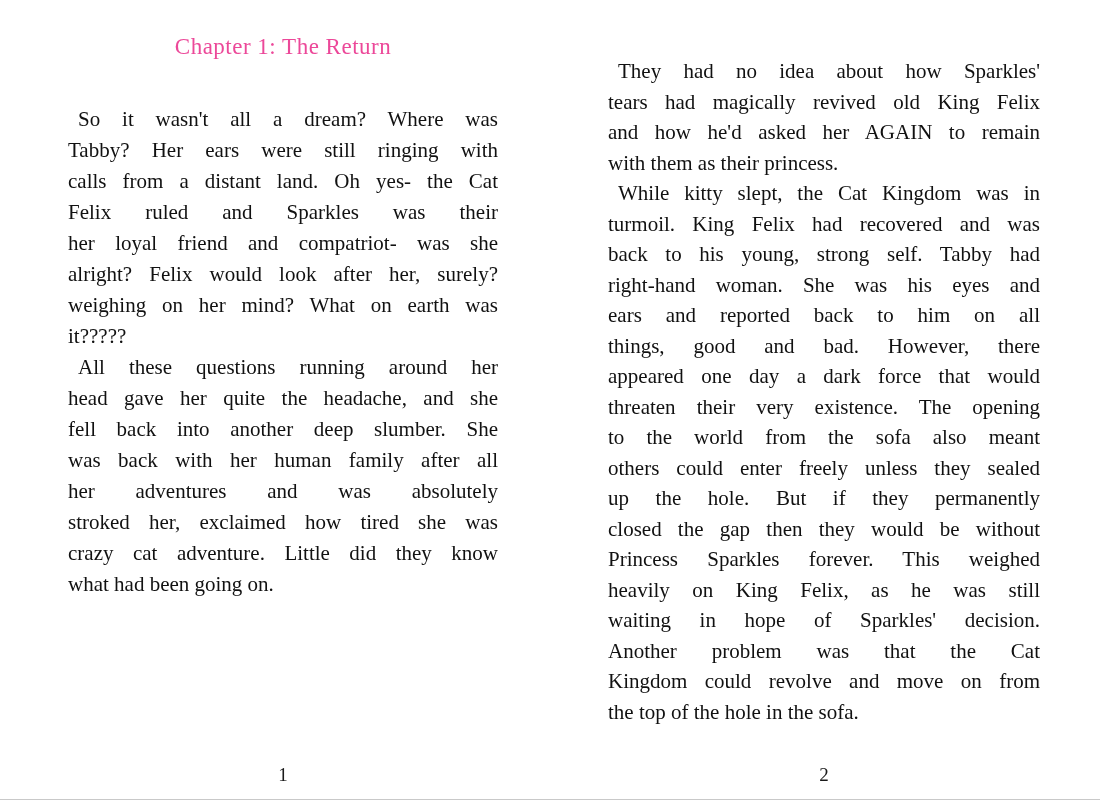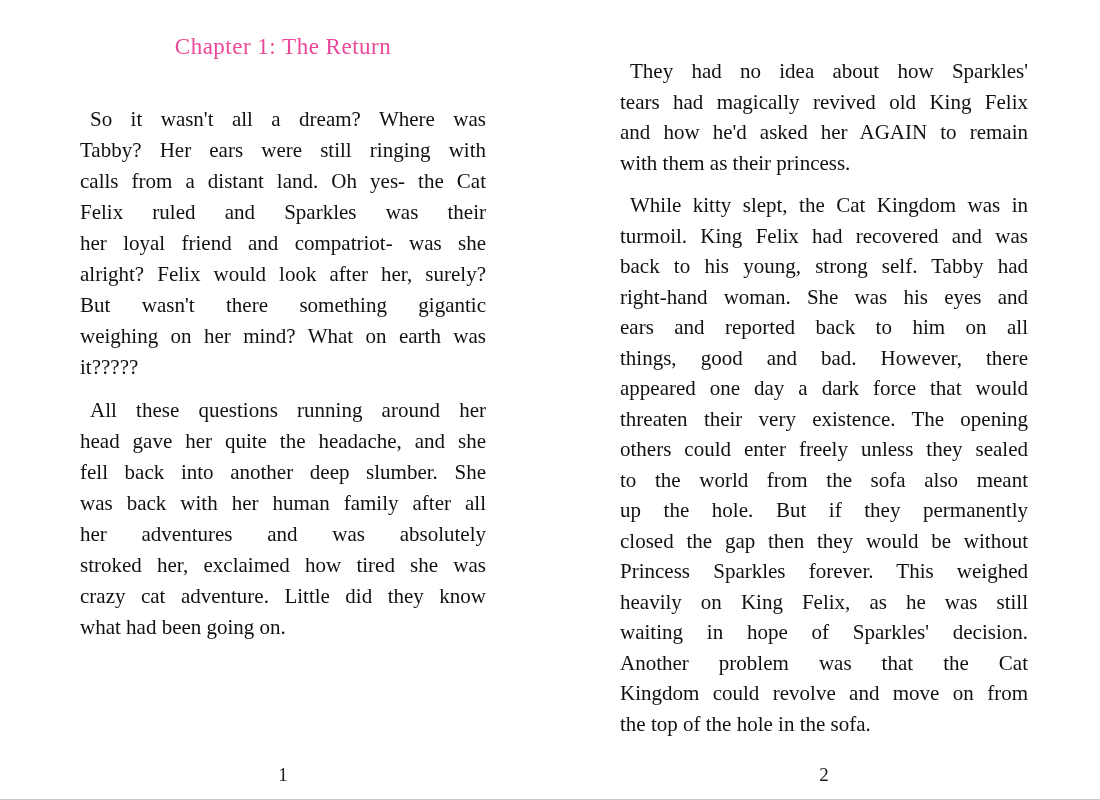--- a/index.html
+++ b/index.html
@@ -35,21 +35,21 @@
     font-weight: 400;
     line-height: 42px;
     text-align: center;
     letter-spacing: 0.5px;
     color: #ec4899;
   }
 
   .body-left  { margin-top: 36px; font-size: 21px; line-height: 31px; }
   .body-right { margin-top: 56px; font-size: 21px; line-height: 30.5px; }
 
-  .paragraph { margin: 12px; }
+  .paragraph { margin: 0; }
 
   .line { text-align: justify; white-space: normal; }
   .line.just { text-align-last: justify; }
   .line.last { text-align-last: left; }
   .line.first { text-indent: 10px; }
 
   .page-number {
     position: absolute;
     bottom: 14px;
     left: 0;
@@ -76,21 +76,20 @@
   <div class="page page-left">
     <h1 class="chapter-title">Chapter 1: The Return</h1>
     <div class="body-left">
       <div class="paragraph">
           <div class="line first just">So it wasn't all a dream? Where was</div>
           <div class="line just">Tabby? Her ears were still ringing with</div>
           <div class="line just">calls from a distant land. Oh yes- the Cat</div>
           <div class="line just">Felix ruled and Sparkles was their</div>
           <div class="line just">her loyal friend and compatriot- was she</div>
           <div class="line just">alright? Felix would look after her, surely?</div>
-          <div class="line just">But wasn't there something gigantic</div>
           <div class="line just">weighing on her mind? What on earth was</div>
           <div class="line last">it?????</div>
         </div>
       <div class="paragraph">
           <div class="line first just">All these questions running around her</div>
           <div class="line just">head gave her quite the headache, and she</div>
           <div class="line just">fell back into another deep slumber. She</div>
           <div class="line just">was back with her human family after all</div>
           <div class="line just">her adventures and was absolutely</div>
           <div class="line just">stroked her, exclaimed how tired she was</div>
@@ -111,22 +110,22 @@
         </div>
       <div class="paragraph">
           <div class="line first just">While kitty slept, the Cat Kingdom was in</div>
           <div class="line just">turmoil. King Felix had recovered and was</div>
           <div class="line just">back to his young, strong self. Tabby had</div>
           <div class="line just">right-hand woman. She was his eyes and</div>
           <div class="line just">ears and reported back to him on all</div>
           <div class="line just">things, good and bad. However, there</div>
           <div class="line just">appeared one day a dark force that would</div>
           <div class="line just">threaten their very existence. The opening</div>
+          <div class="line just">to the world from the sofa also meant</div>
           <div class="line just">others could enter freely unless they sealed</div>
-          <div class="line just">to the world from the sofa also meant</div>
           <div class="line just">up the hole. But if they permanently</div>
           <div class="line just">closed the gap then they would be without</div>
           <div class="line just">Princess Sparkles forever. This weighed</div>
           <div class="line just">heavily on King Felix, as he was still</div>
           <div class="line just">waiting in hope of Sparkles' decision.</div>
           <div class="line just">Another problem was that the Cat</div>
           <div class="line just">Kingdom could revolve and move on from</div>
           <div class="line last">the top of the hole in the sofa.</div>
         </div>
     </div>

